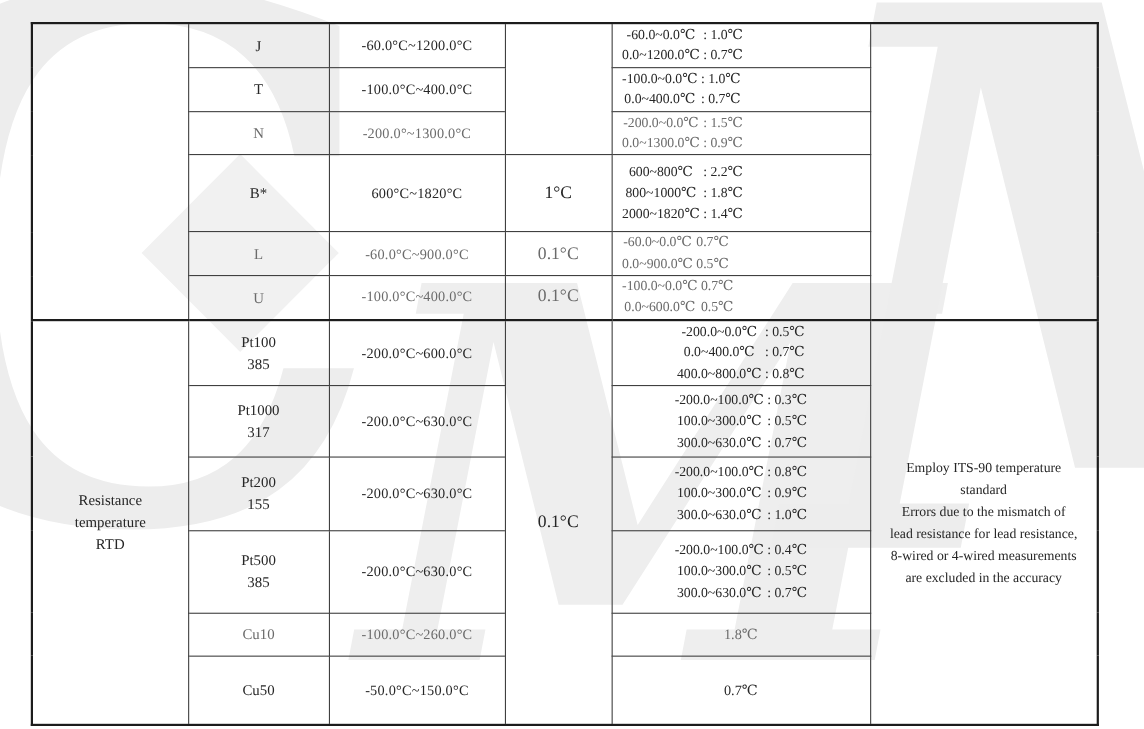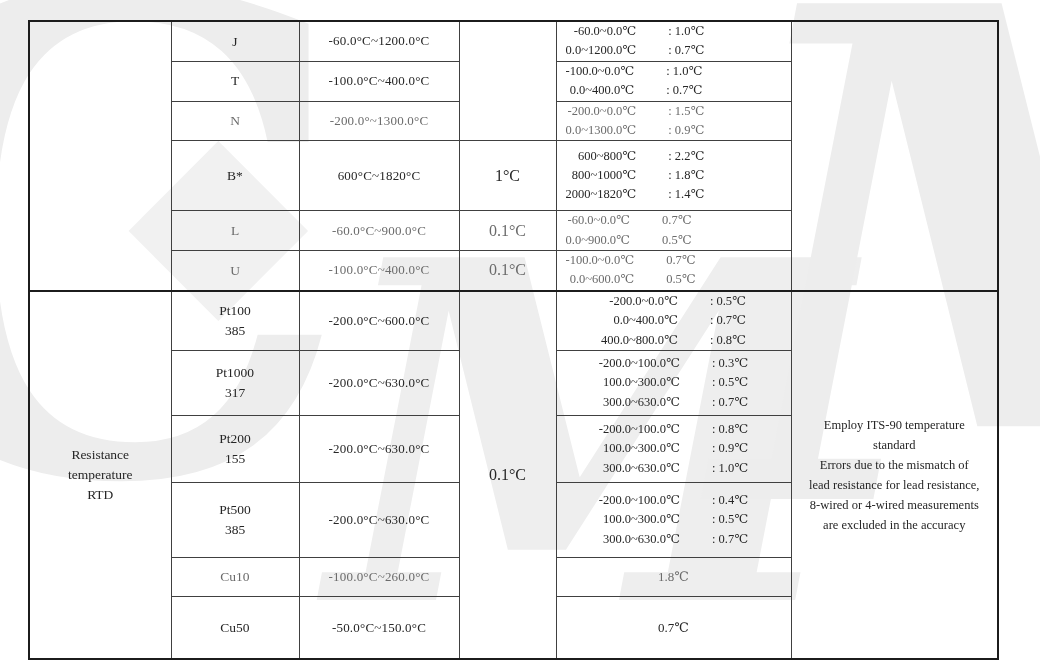--- a/index.html
+++ b/index.html
@@ -25,22 +25,22 @@
   tr{color:#262626;}
   tr.muted{color:#6b6b6b;}
   tr.section-start td{border-top:2px solid #1c1c1c;}
   td.cat{white-space:pre-line;font-size:13.5px;line-height:1.5;}
   td.type{white-space:pre-line;font-size:13.5px;line-height:1.45;}
   td.range{font-size:13px;letter-spacing:.2px;}
   td.res{font-size:16px;}
   td.acc{font-size:12.5px;}
   td.acc-left{text-align:left;padding-left:9px;}
   td.acc-center{text-align:center;}
-  .acc-grid{display:inline-grid;grid-template-columns:auto auto;column-gap:32px;
-            text-align:right;line-height:1.55;vertical-align:middle;}
+  .acc-grid{display:inline-grid;grid-template-columns:auto auto;column-gap:3px;
+            text-align:center;line-height:1.55;vertical-align:middle;}
   td.acc-single{font-size:13px;margin-top:47px;}
   td.notes{font-size:12.5px;white-space:pre-line;line-height:1.6;
            text-align:center;padding:0 3px;}
 </style>
 </head>
 <body>
 
 <div class="page">
   <div class="watermark" id="watermark">
       <span class="wm-0">C</span>

